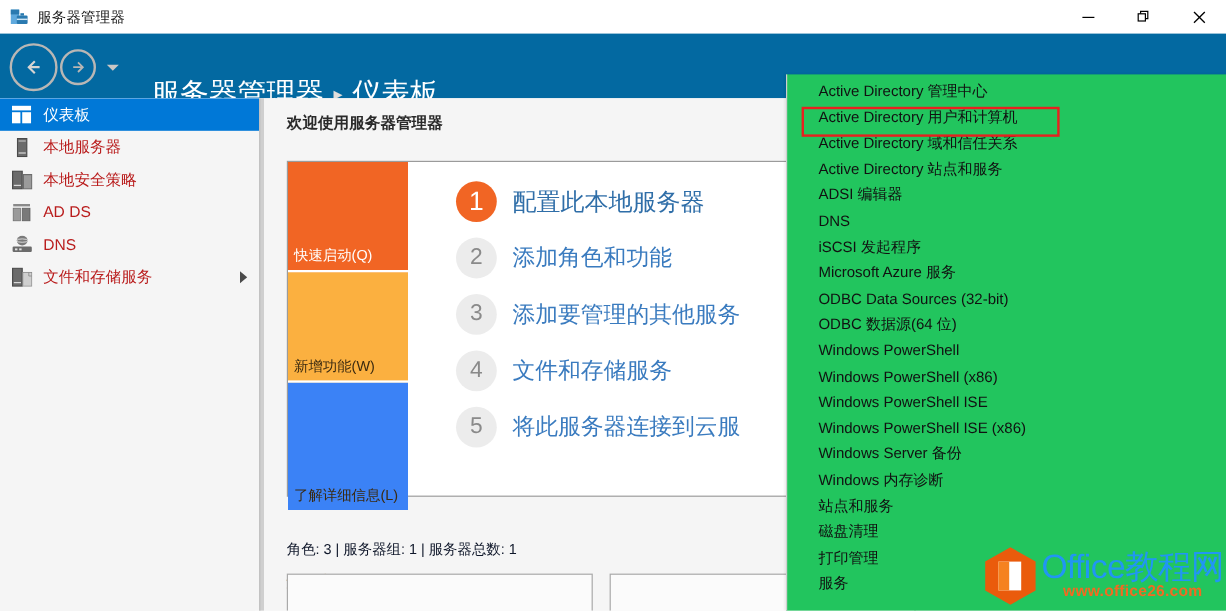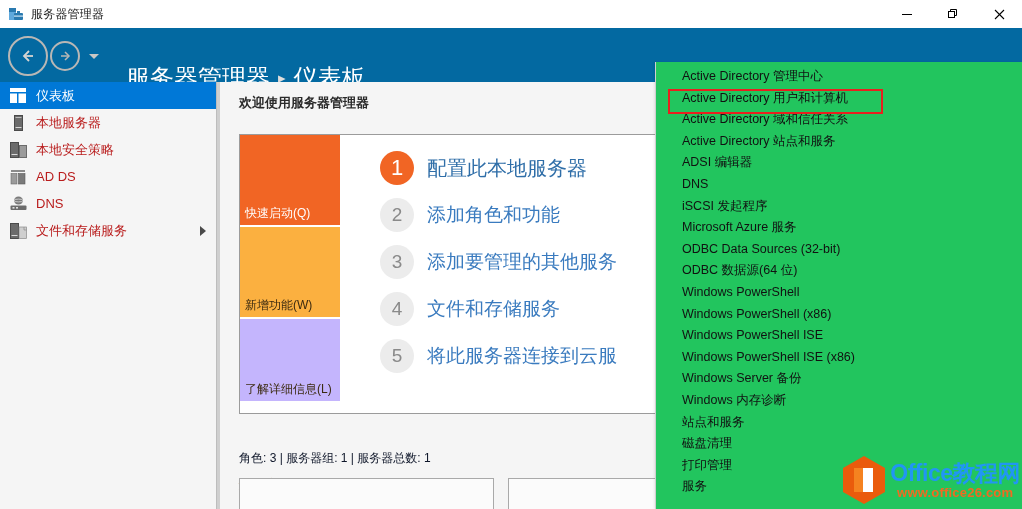--- a/index.html
+++ b/index.html
@@ -140,21 +140,21 @@
     position: absolute; left: 0; width: 100px;
     box-sizing: border-box;
     border-bottom: 2px solid #ffffff;
     color: #ffffff; font-size: 12px;
   }
   .tile span {
     position: absolute; left: 5px; bottom: 3px; white-space: nowrap;
   }
   .tile.t1 { top: 0;   height: 92px; background: #f16524; }
   .tile.t2 { top: 92px; height: 92px; background: #fbb040; color:#3b2a10; }
-  .tile.t3 { top: 184px; height: 82px; background: #c4b5fd; color:#3b2a10; border-bottom: none; }
+  .tile.t3 { top: 184px; height: 106px; background: #3b82f6; color:#3b2a10; border-bottom: none; }
 
   .steps { position: absolute; left: 140px; top: 16px; }
   .step {
     display: flex; align-items: center; margin-bottom: 13px; height: 34px;
   }
   .step-num {
     width: 34px; height: 34px; border-radius: 50%;
     display: flex; align-items: center; justify-content: center;
     font-size: 19px; flex: none; margin-right: 13px;
   }
@@ -200,21 +200,21 @@
     pointer-events: none;
   }
 
   
   .watermark {
     position: absolute; right: 2px; bottom: 4px;
     display: flex; align-items: center;
   }
   .wm-hex { width: 46px; height: 50px; flex: none; }
   .wm-text { margin-left: 3px; }
-  .wm-l1 { font-size: 23px; font-weight: bold; color: #2196f3; line-height: 24px; letter-spacing: -.5px; }
+  .wm-l1 { font-size: 28px; font-weight: normal; color: #2196f3; line-height: 24px; letter-spacing: -.5px; }
   .wm-l2 { font-size: 13px; font-weight: bold; color: #f26a21; line-height: 15px; letter-spacing: .2px; text-align: center; }
 </style>
 </head>
 <body>
 
 <div id="app">
 
   <div class="titlebar">
     <span class="tb-icon">
       <svg width="16" height="16" viewBox="0 0 16 16">

